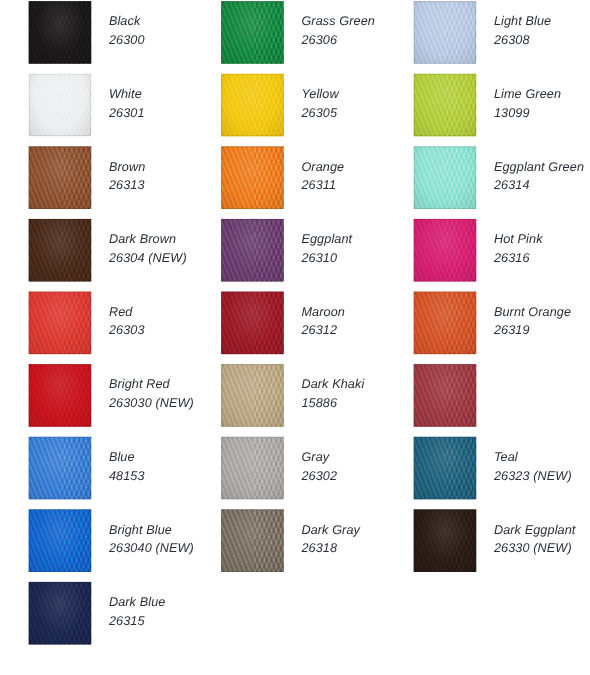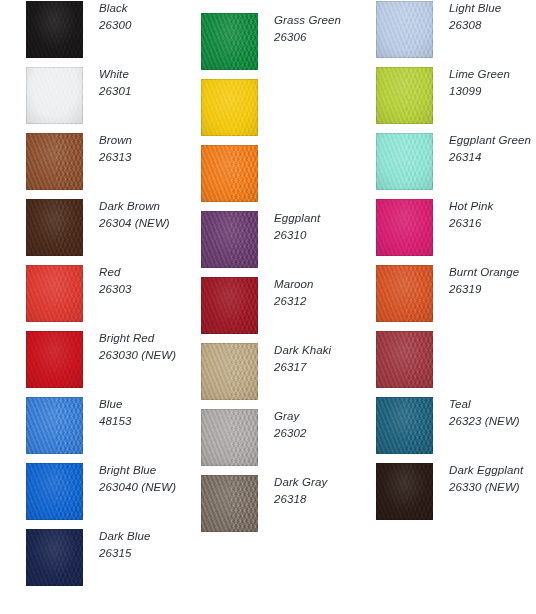--- a/index.html
+++ b/index.html
@@ -14,21 +14,21 @@
     position:relative;
     width:536px;height:614px;
     padding:0;
   }
   .column{
     position:absolute;
     top:0;
     width:175px;
   }
   .col-0{left:26px;}
-  .col-1{left:201px;margin-top:12px;}
+  .col-1{left:201px;}
   .col-2{left:376px;}
 
   .swatch-row{
     position:relative;
     height:66px;
     display:flex;
     align-items:flex-start;
   }
   .swatch{
     position:relative;
@@ -64,21 +64,21 @@
   }
   .swatch .shade{
     position:absolute;inset:0;
     background:radial-gradient(ellipse at 50% 35%,
         rgba(255,255,255,0.10) 0%,
         rgba(255,255,255,0.00) 55%,
         rgba(0,0,0,0.10) 100%);
   }
   .labels{
     margin-left:16px;
-    padding-top:0;
+    padding-top:12px;
     line-height:1.45;
   }
   .sw-name,.sw-code{
     font-style:italic;
     font-size:11.5px;
     color:#2c2f3a;
     white-space:nowrap;
     letter-spacing:0.1px;
   }
 </style>
@@ -198,26 +198,34 @@
           <div class="sw-name">Grass Green</div>
           <div class="sw-code">26306</div>
         </div>
       </div>
       <div class="swatch-row">
         <div class="swatch" style="background-color: rgb(243, 201, 19);">
           <span class="weave"></span>
           <span class="weave2"></span>
           <span class="shade"></span>
         </div>
+        <div class="labels">
+          <div class="sw-name">Yellow</div>
+          <div class="sw-code">26305</div>
+        </div>
       </div>
       <div class="swatch-row">
         <div class="swatch" style="background-color: rgb(238, 126, 34);">
           <span class="weave"></span>
           <span class="weave2"></span>
           <span class="shade"></span>
+        </div>
+        <div class="labels">
+          <div class="sw-name">Orange</div>
+          <div class="sw-code">26311</div>
         </div>
       </div>
       <div class="swatch-row">
         <div class="swatch" style="background-color: rgb(107, 64, 112);">
           <span class="weave"></span>
           <span class="weave2"></span>
           <span class="shade"></span>
         </div>
         <div class="labels">
           <div class="sw-name">Eggplant</div>
@@ -236,21 +244,21 @@
         </div>
       </div>
       <div class="swatch-row">
         <div class="swatch" style="background-color: rgb(188, 169, 134);">
           <span class="weave"></span>
           <span class="weave2"></span>
           <span class="shade"></span>
         </div>
         <div class="labels">
           <div class="sw-name">Dark Khaki</div>
-          <div class="sw-code">26317</div>
+          <div class="sw-code">15886</div>
         </div>
       </div>
       <div class="swatch-row">
         <div class="swatch" style="background-color: rgb(173, 169, 168);">
           <span class="weave"></span>
           <span class="weave2"></span>
           <span class="shade"></span>
         </div>
         <div class="labels">
           <div class="sw-name">Gray</div>

